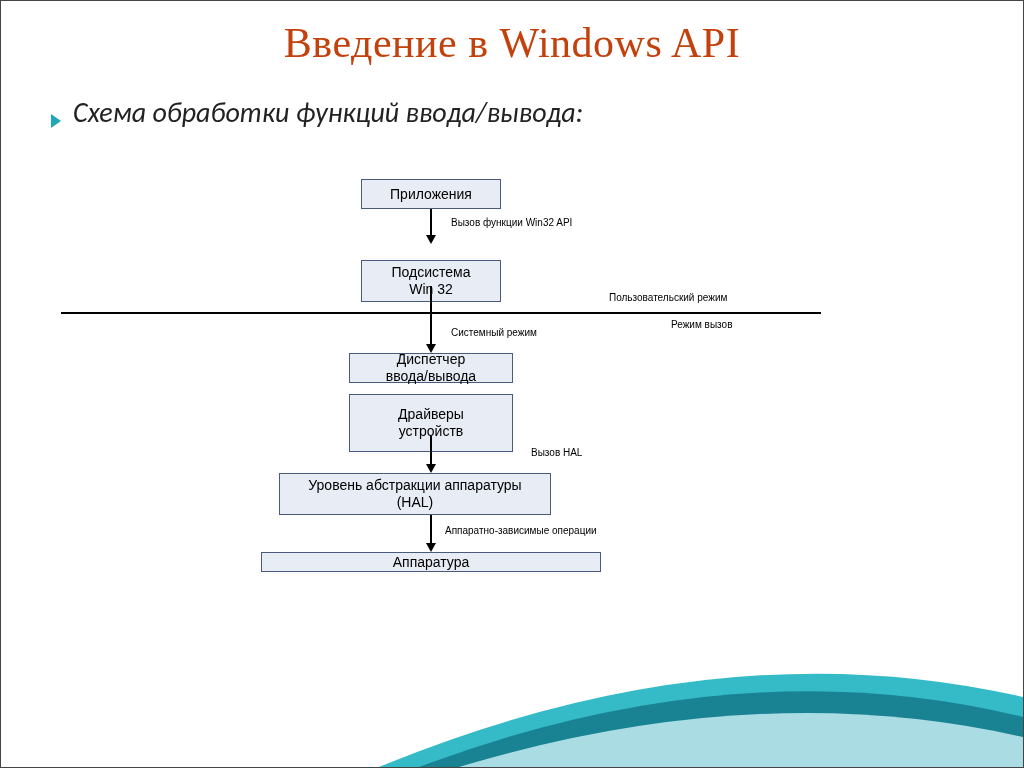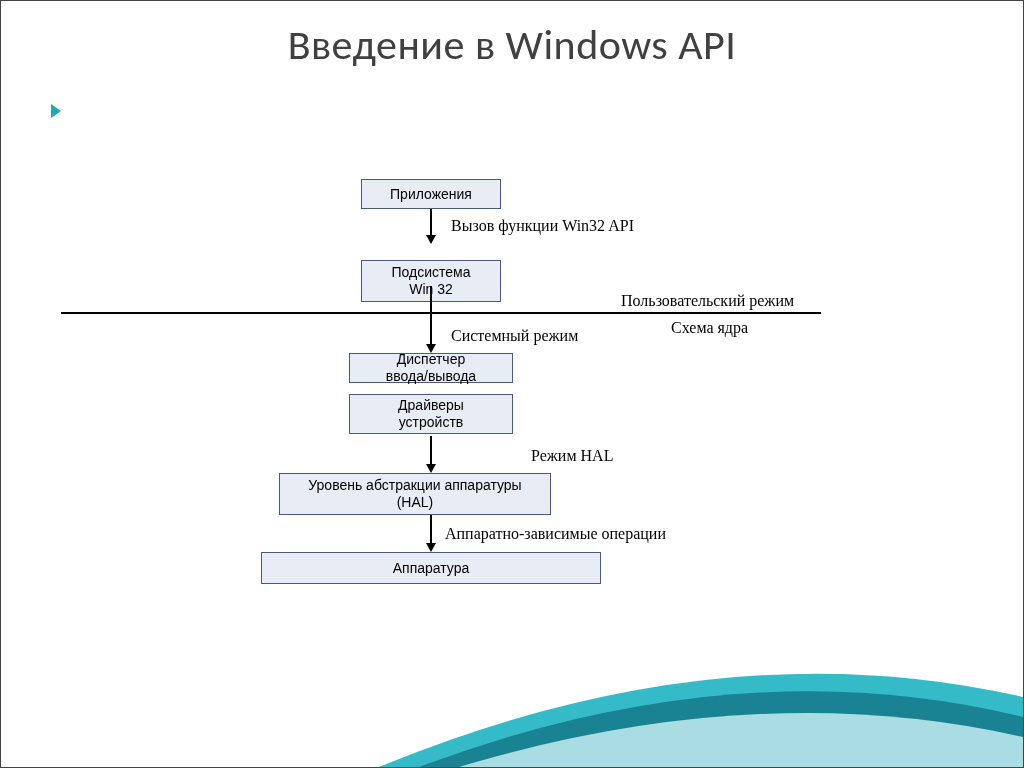--- a/index.html
+++ b/index.html
@@ -15,23 +15,24 @@
   .slide {
     position: relative;
     width: 1024px;
     height: 768px;
     box-sizing: border-box;
     border: 1px solid #444;
   }
   .title {
     text-align: center;
     font-size: 42px;
-    color: #404040;
+    color: #c2410c;
     margin-top: 18px;
     letter-spacing: 0.5px;
+    font-family: Liberation Serif, serif;
   }
   .subtitle-row {
     display: flex;
     align-items: baseline;
     margin: 28px 0 0 50px;
   }
   .bullet-icon {
     width: 0;
     height: 0;
     border-top: 7px solid transparent;
@@ -78,22 +79,22 @@
     width: 0;
     height: 0;
     border-left: 5px solid transparent;
     border-right: 5px solid transparent;
     border-top: 9px solid #000;
     transform: translateX(-5px);
   }
 
   .text-label {
     position: absolute;
-    font-family: Liberation Serif, serif;
-    font-size: 16px;
+    font-family: Liberation Sans, sans-serif;
+    font-size: 10px;
     white-space: nowrap;
   }
 
   .mode-divider {
     position: absolute;
     border-top: 2px solid #000;
   }
 
   .swoosh {
     position: absolute;
@@ -106,61 +107,62 @@
 </style>
 </head>
 <body>
 
 <div class="slide">
 
   <div class="title">Введение в Windows API</div>
 
   <div class="subtitle-row">
     <div class="bullet-icon"></div>
+    <div class="subtitle">Схема обработки функций ввода/вывода:</div>
   </div>
 
   <div class="diagram">
 
     <div class="dbox" style="left:120px; top:0px; width:140px; height:30px;">Приложения</div>
 
     <div class="conn-line" style="left:189px; top:30px; width:2px; height:28px;"></div>
     <div class="arrow-down" style="left:190px; top:56px;"></div>
     <div class="text-label" style="left:210px; top:38px;">Вызов функции Win32 API</div>
 
     <div class="dbox" style="left:120px; top:65px; width:140px; height:42px; white-space:pre-line;margin-top:16px;">Подсистема
 Win 32</div>
 
     <div class="conn-line" style="left:189px; top:107px; width:2px; height:26px;"></div>
 
     <div class="mode-divider" style="left:-180px; top:133px; width:760px;"></div>
-    <div class="text-label" style="left:380px; top:113px;">Пользовательский режим</div>
-    <div class="text-label" style="left:430px; top:140px;">Схема ядра</div>
+    <div class="text-label" style="left:368px; top:113px;">Пользовательский режим</div>
+    <div class="text-label" style="left:430px; top:140px;">Режим вызов</div>
 
     <div class="conn-line" style="left:189px; top:133px; width:2px; height:34px;"></div>
     <div class="arrow-down" style="left:190px; top:165px;"></div>
     <div class="text-label" style="left:210px; top:148px;">Системный режим</div>
 
     <div class="dbox" style="left:108px; top:174px; width:164px; height:30px; white-space:pre-line;">Диспетчер
 ввода/вывода</div>
 
-    <div class="dbox" style="left:108px; top:215px; width:164px; height:40px; white-space:pre-line;">Драйверы
+    <div class="dbox" style="left:108px; top:215px; width:164px; height:58px; white-space:pre-line;">Драйверы
 устройств</div>
 
     <div class="conn-line" style="left:189px; top:257px; width:2px; height:30px;"></div>
     <div class="arrow-down" style="left:190px; top:285px;"></div>
-    <div class="text-label" style="left:290px; top:268px;">Режим HAL</div>
+    <div class="text-label" style="left:290px; top:268px;">Вызов HAL</div>
 
     <div class="dbox" style="left:38px; top:294px; width:272px; height:42px; white-space:pre-line;">Уровень абстракции аппаратуры
 (HAL)</div>
 
     <div class="conn-line" style="left:189px; top:336px; width:2px; height:30px;"></div>
     <div class="arrow-down" style="left:190px; top:364px;"></div>
     <div class="text-label" style="left:204px; top:346px;">Аппаратно-зависимые операции</div>
 
-    <div class="dbox" style="left:20px; top:373px; width:340px; height:32px;">Аппаратура</div>
+    <div class="dbox" style="left:20px; top:373px; width:340px; height:20px;">Аппаратура</div>
 
   </div>
 
   <svg class="swoosh" viewBox="0 0 1024 120" preserveAspectRatio="none">
     <path d="M 380 120 Q 720 -20 1024 50 L 1024 120 Z" fill="#1fb4c2" opacity="0.9"></path>
     <path d="M 420 120 Q 740 0 1024 70 L 1024 120 Z" fill="#14788a" opacity="0.85"></path>
     <path d="M 460 120 Q 760 30 1024 90 L 1024 120 Z" fill="#b9e6ec" opacity="0.9"></path>
   </svg>
 
 </div>

